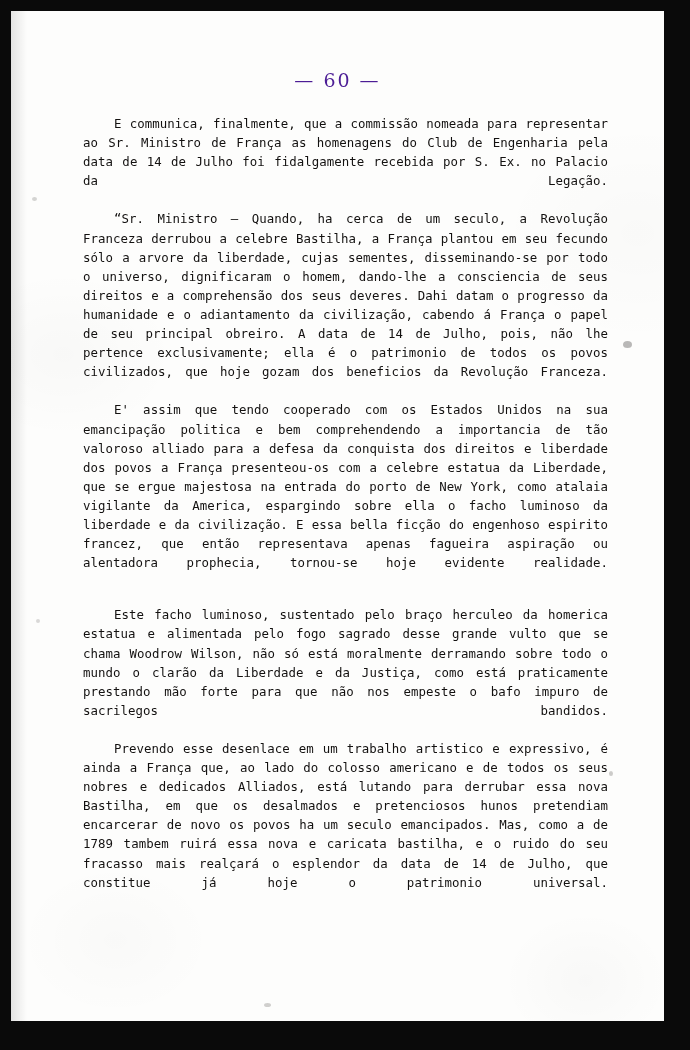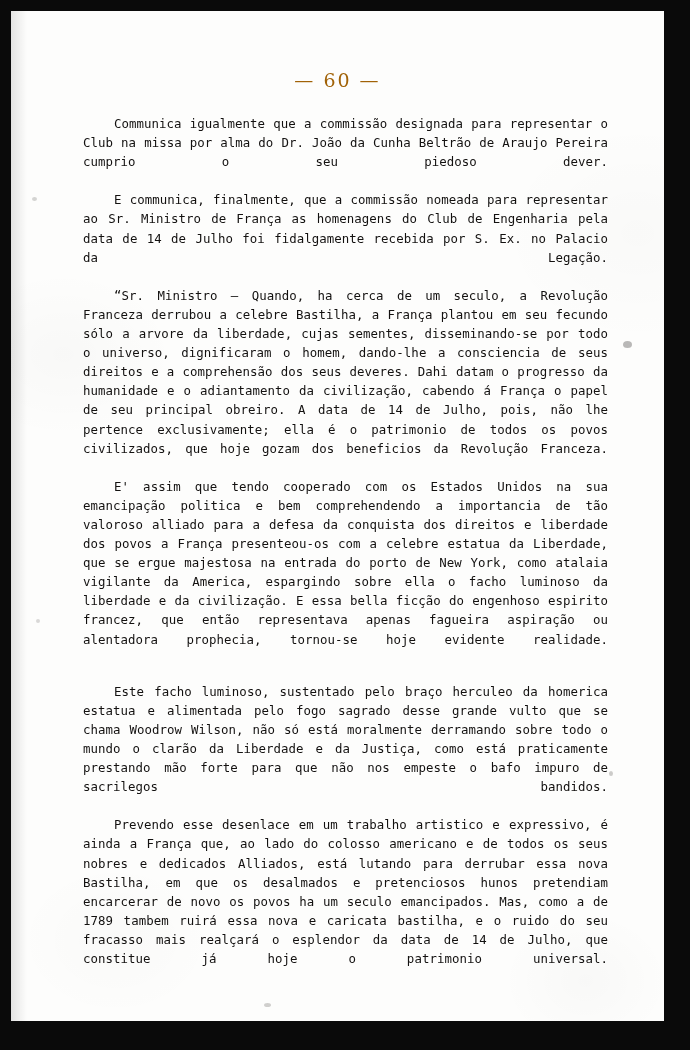--- a/index.html
+++ b/index.html
@@ -60,21 +60,21 @@
 
   #folio {
     position: absolute;
     left: 0;
     right: 0;
     top: 58px;
     text-align: center;
     font-family: "DejaVu Serif", serif;
     font-size: 19px;
     letter-spacing: 2px;
-    color: #a16207;
+    color: #4c1d95;
   }
 
   #text-column {
     position: absolute;
     left: 72px;
     top: 103px;
     width: 525px;
   }
 
   p.para {
@@ -122,21 +122,20 @@
     <div class="speck" style="left:612px; top:330px; width:9px; height:7px; background:rgba(30,26,22,0.30);"></div>
     <div class="speck" style="left:21px; top:186px; width:5px; height:4px; background:rgba(30,26,22,0.18);"></div>
     <div class="speck" style="left:598px; top:760px; width:4px; height:5px; background:rgba(30,26,22,0.22);"></div>
     <div class="speck" style="left:25px; top:608px; width:4px; height:4px; background:rgba(30,26,22,0.16);"></div>
     <div class="speck" style="left:253px; top:992px; width:7px; height:4px; background:rgba(30,26,22,0.20);"></div>
 
     <div id="folio">—  60  —</div>
 
     <div id="text-column">
 
-      <p class="para">Communica igualmente que a commissão designada para representar o Club na missa por alma do Dr. João da Cunha Beltrão de Araujo Pereira cumprio o seu piedoso dever.</p>
 
       <p class="para">E communica, finalmente, que a commissão nomeada para representar ao Sr. Ministro de França as homenagens do Club de Engenharia pela data de 14 de Julho foi fidalgamente recebida por S. Ex. no Palacio da Legação.</p>
 
 
       <p class="para">“Sr. Ministro — Quando, ha cerca de um seculo, a Revolução Franceza derrubou a celebre Bastilha, a França plantou em seu fecundo sólo a arvore da liberdade, cujas sementes, disseminando-se por todo o universo, dignificaram o homem, dando-lhe a consciencia de seus direitos e a comprehensão dos seus deveres. Dahi datam o progresso da humanidade e o adiantamento da civilização, cabendo á França o papel de seu principal obreiro. A data de 14 de Julho, pois, não lhe pertence exclusivamente; ella é o patrimonio de todos os povos civilizados, que hoje gozam dos beneficios da Revolução Franceza.</p>
 
 
       <p class="para">E' assim que tendo cooperado com os Estados Unidos na sua emancipação politica e bem comprehendendo a importancia de tão valoroso alliado para a defesa da conquista dos direitos e liberdade dos povos a França presenteou-os com a celebre estatua da Liberdade, que se ergue majestosa na entrada do porto de New York, como atalaia vigilante da America, espargindo sobre ella o facho luminoso da liberdade e da civilização. E essa bella ficção do engenhoso espirito francez, que então representava apenas fagueira aspiração ou alentadora prophecia, tornou-se hoje evidente realidade.</p>
 
       <p class="para spaced">Este facho luminoso, sustentado pelo braço herculeo da homerica estatua e alimentada pelo fogo sagrado desse grande vulto que se chama Woodrow Wilson, não só está moralmente derramando sobre todo o mundo o clarão da Liberdade e da Justiça, como está praticamente prestando mão forte para que não nos empeste o bafo impuro de sacrilegos bandidos.</p>

